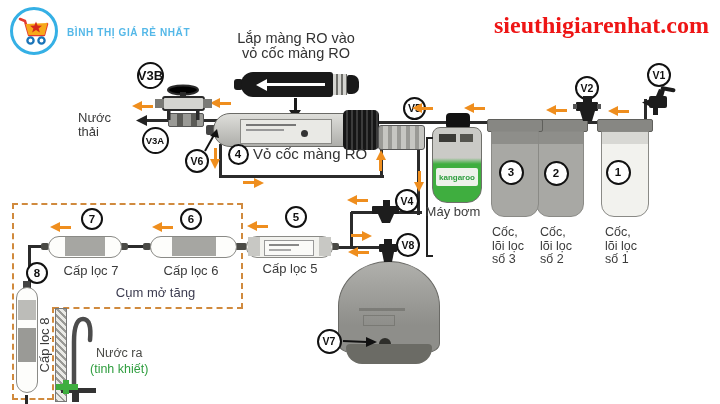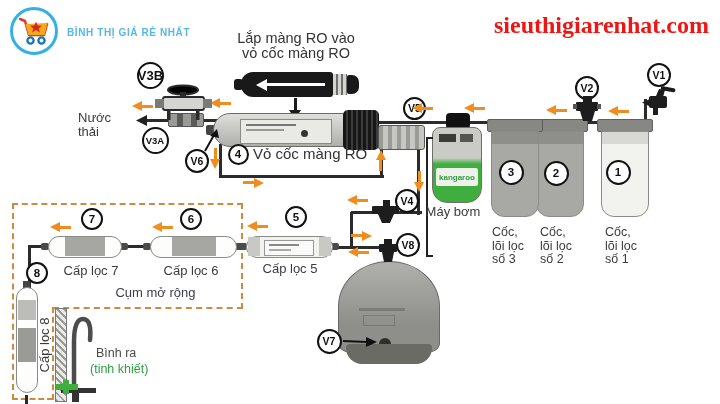--- a/index.html
+++ b/index.html
@@ -137,31 +137,31 @@
     <div class="cap" style="left:246px;width:87px;background:#f2f2ee;"></div>
     <div class="band" style="left:248px;width:12px;background:#c8c8c4;"></div>
     <div class="band" style="left:319px;width:12px;background:#c8c8c4;"></div>
     <div class="abs" style="left:264px;top:240px;width:48px;height:14px;background:#fafaf8;border:1px solid #999;z-index:4;">
       <div class="abs" style="left:4px;top:3px;width:30px;height:2px;background:#888;"></div>
       <div class="abs" style="left:4px;top:8px;width:22px;height:2px;background:#aaa;"></div>
     </div>
     <div class="lbl" style="left:56px;top:264px;width:70px;text-align:center;">Cấp lọc 7</div>
     <div class="lbl" style="left:156px;top:264px;width:70px;text-align:center;">Cấp lọc 6</div>
     <div class="lbl" style="left:255px;top:262px;width:70px;text-align:center;">Cấp lọc 5</div>
-    <div class="lbl" style="left:108px;top:286px;width:95px;text-align:center;color:#3c3c50;">Cụm mở rộng</div>
+    <div class="lbl" style="left:108px;top:286px;width:95px;text-align:center;color:#3c3c50;">Cụm mở tăng</div>
 
     <div class="abs" style="left:23px;top:281px;width:7px;height:8px;background:#444;z-index:1;"></div>
     <div class="abs" style="left:16px;top:287px;width:22px;height:106px;background:#fdfdfb;border:1px solid #8a8a86;border-radius:11px;box-sizing:border-box;z-index:2;">
       <div class="abs" style="left:1px;top:12px;width:18px;height:20px;background:#bcbcb8;"></div>
       <div class="abs" style="left:1px;top:40px;width:18px;height:34px;background:#9a9a96;"></div>
     </div>
     <div class="lbl" style="left:6px;top:337px;width:80px;height:16px;text-align:center;transform:rotate(-90deg);font-size:13px;">Cấp lọc 8</div>
 
     <div class="abs" style="left:55px;top:308px;width:12px;height:94px;border:1px solid #777;box-sizing:border-box;background:repeating-linear-gradient(45deg,#9a9a96 0 2px,#eaeae6 2px 5px);z-index:1;"></div>
-    <div class="lbl" style="left:96px;top:346px;font-size:12.5px;color:#4a4a46;">Bình ra</div>
+    <div class="lbl" style="left:96px;top:346px;font-size:12.5px;color:#4a4a46;">Nước ra</div>
     <div class="lbl glbl" style="left:90px;top:362px;font-size:12.5px;">(tinh khiết)</div>
 
     <div class="abs" style="left:338px;top:261px;width:102px;height:92px;border:1px solid #6a6a66;box-sizing:border-box;border-radius:52px 52px 14px 14px / 46px 46px 10px 10px;background:linear-gradient(180deg,#b0b0ac,#8e8e8a 70%);z-index:2;">
       <div class="abs" style="left:20px;top:46px;width:46px;height:3px;background:#6a6a66;opacity:.6;"></div>
       <div class="abs" style="left:24px;top:53px;width:30px;height:9px;border:1px solid #6a6a66;opacity:.6;"></div>
       <div class="abs" style="left:40px;top:76px;width:12px;height:12px;background:#2e2e2a;border-radius:50%;"></div>
     </div>
     <div class="abs" style="left:346px;top:344px;width:86px;height:20px;background:#6b6b65;border-radius:4px 4px 16px 16px;z-index:2;"></div>
 
     <svg class="abs" style="left:0;top:0;z-index:7;pointer-events:none;" width="720" height="404" viewBox="0 0 720 404">

